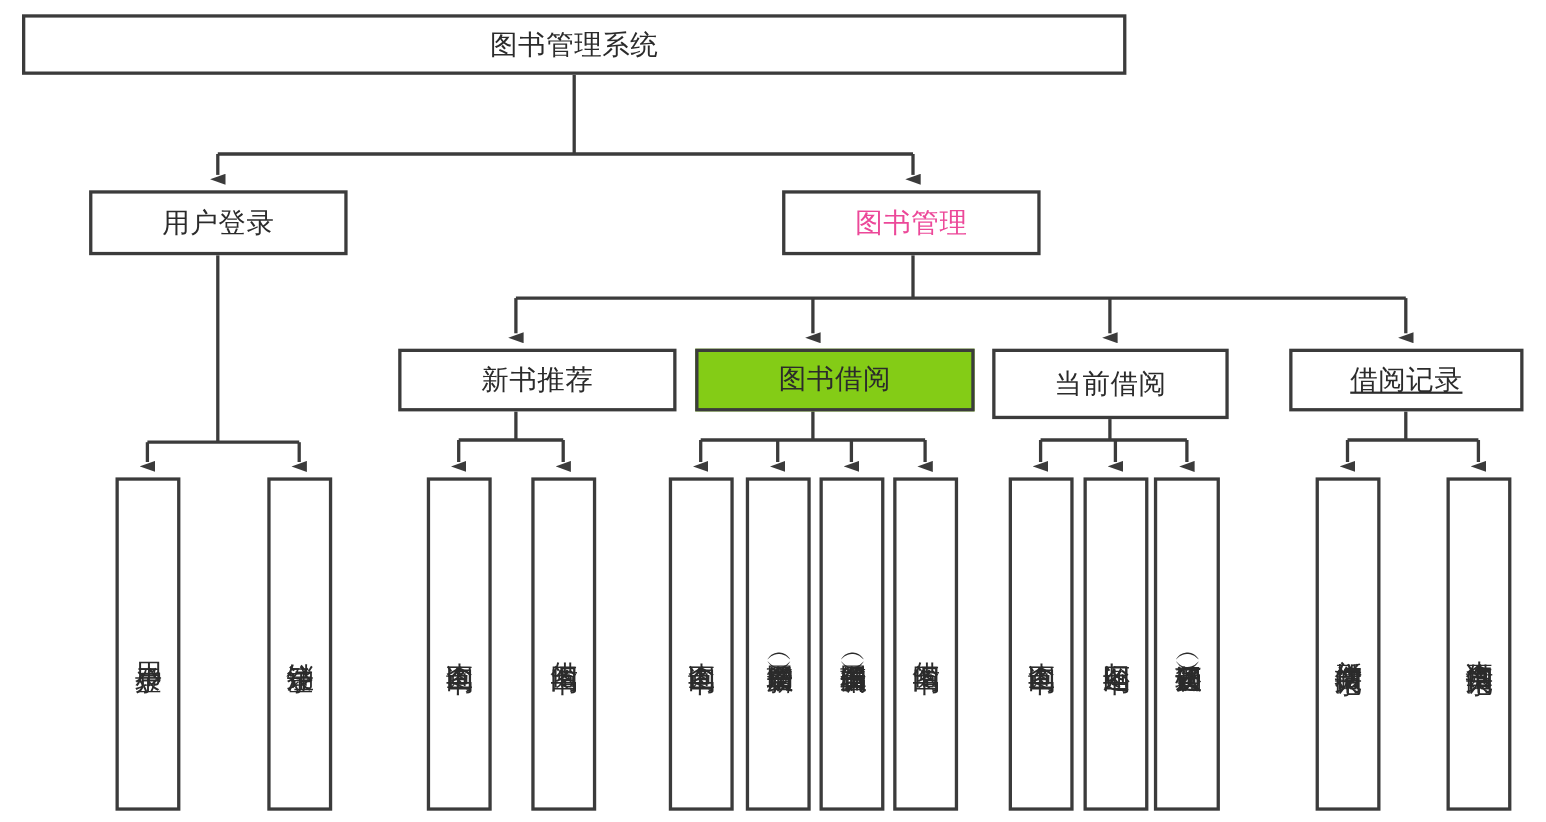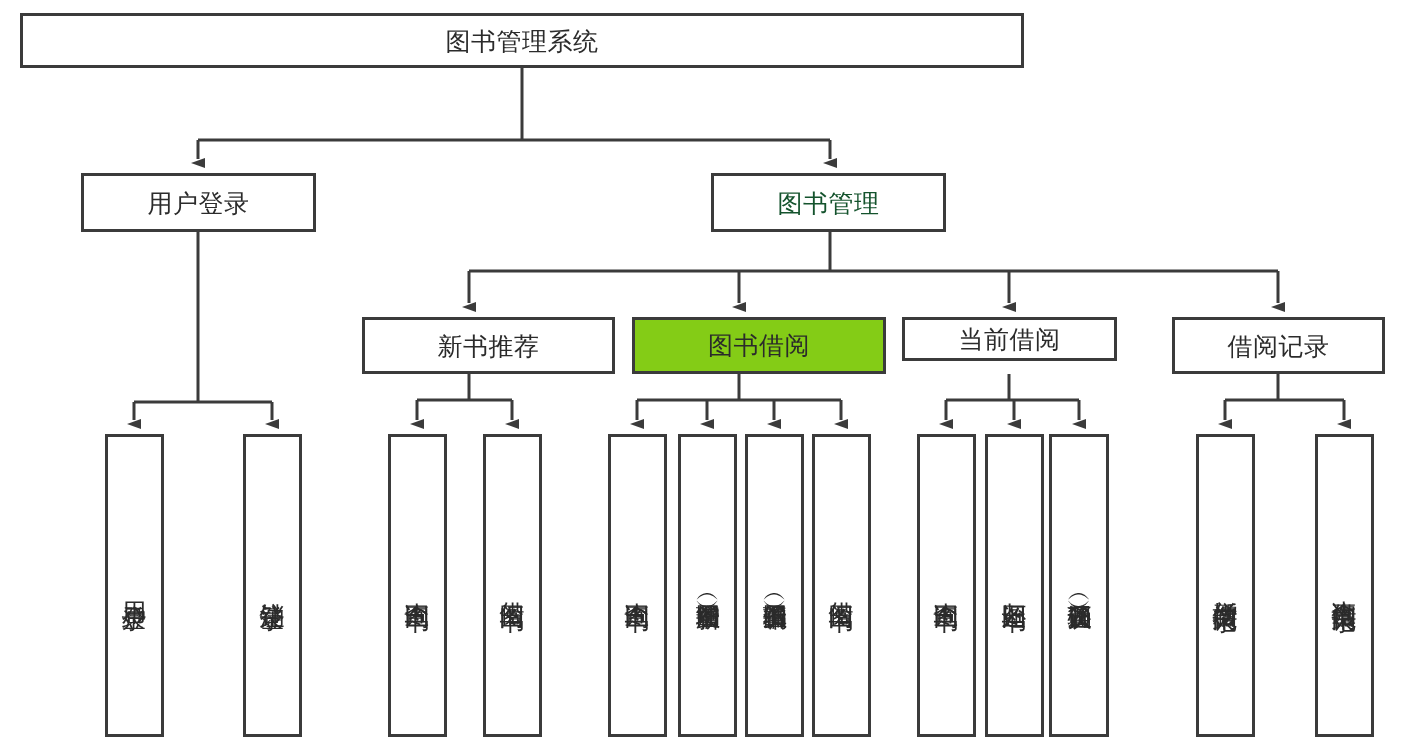--- a/index.html
+++ b/index.html
@@ -119,34 +119,34 @@
     </g>
   </svg>
 
   <div class="node horiz root" style="left: 20px; top: 13px; width: 1004px; height: 55px; border-color: rgb(59, 59, 59); background: rgb(255, 255, 255); color: rgb(43, 43, 43);">
     <span>图书管理系统</span>
   </div>
 
   <div class="node horiz" style="left: 81px; top: 173px; width: 235px; height: 59px; border-color: rgb(59, 59, 59); background: rgb(255, 255, 255); color: rgb(43, 43, 43);">
     <span>用户登录</span>
   </div>
-  <div class="node horiz" style="left: 711px; top: 173px; width: 235px; height: 59px; border-color: rgb(59, 59, 59); background: rgb(255, 255, 255); color: #14532d;">
+  <div class="node horiz" style="left: 711px; top: 173px; width: 235px; height: 59px; border-color: rgb(59, 59, 59); background: rgb(255, 255, 255); color: #ec4899;">
     <span>图书管理</span>
   </div>
 
   <div class="node horiz" style="left: 362px; top: 317px; width: 253px; height: 57px; border-color: rgb(59, 59, 59); background: rgb(255, 255, 255); color: rgb(43, 43, 43);">
     <span>新书推荐</span>
   </div>
   <div class="node horiz" style="left: 632px; top: 317px; width: 254px; height: 57px; border-color: rgb(59, 59, 59); background: #84cc16; color: rgb(43, 43, 43); font-family: Liberation Serif, serif;">
     <span>图书借阅</span>
   </div>
-  <div class="node horiz" style="left: 902px; top: 317px; width: 215px; height: 44px; border-color: rgb(59, 59, 59); background: rgb(255, 255, 255); color: rgb(43, 43, 43);">
+  <div class="node horiz" style="left: 902px; top: 317px; width: 215px; height: 64px; border-color: rgb(59, 59, 59); background: rgb(255, 255, 255); color: rgb(43, 43, 43);">
     <span>当前借阅</span>
   </div>
-  <div class="node horiz" style="left: 1172px; top: 317px; width: 213px; height: 57px; border-color: rgb(59, 59, 59); background: rgb(255, 255, 255); color: rgb(43, 43, 43);">
+  <div class="node horiz" style="left: 1172px; top: 317px; width: 213px; height: 57px; border-color: rgb(59, 59, 59); background: rgb(255, 255, 255); color: rgb(43, 43, 43); text-decoration: underline;">
     <span>借阅记录</span>
   </div>
 
   <div class="node vert" style="left: 105px; top: 434px; width: 59px; height: 303px; border-color: rgb(59, 59, 59); background: rgb(255, 255, 255); color: rgb(43, 43, 43);">用户登录</div>
   <div class="node vert" style="left: 243px; top: 434px; width: 59px; height: 303px; border-color: rgb(59, 59, 59); background: rgb(255, 255, 255); color: rgb(43, 43, 43);">注销登录</div>
   <div class="node vert" style="left: 388px; top: 434px; width: 59px; height: 303px; border-color: rgb(59, 59, 59); background: rgb(255, 255, 255); color: rgb(43, 43, 43);">查询图书</div>
   <div class="node vert" style="left: 483px; top: 434px; width: 59px; height: 303px; border-color: rgb(59, 59, 59); background: rgb(255, 255, 255); color: rgb(43, 43, 43);">借阅图书</div>
   <div class="node vert" style="left: 608px; top: 434px; width: 59px; height: 303px; border-color: rgb(59, 59, 59); background: rgb(255, 255, 255); color: rgb(43, 43, 43);">查询图书</div>
   <div class="node vert tight" style="left: 678px; top: 434px; width: 59px; height: 303px; border-color: rgb(59, 59, 59); background: rgb(255, 255, 255); color: rgb(43, 43, 43);">新增图书（管理员）</div>
   <div class="node vert tight" style="left: 745px; top: 434px; width: 59px; height: 303px; border-color: rgb(59, 59, 59); background: rgb(255, 255, 255); color: rgb(43, 43, 43);">编辑图书（管理员）</div>

